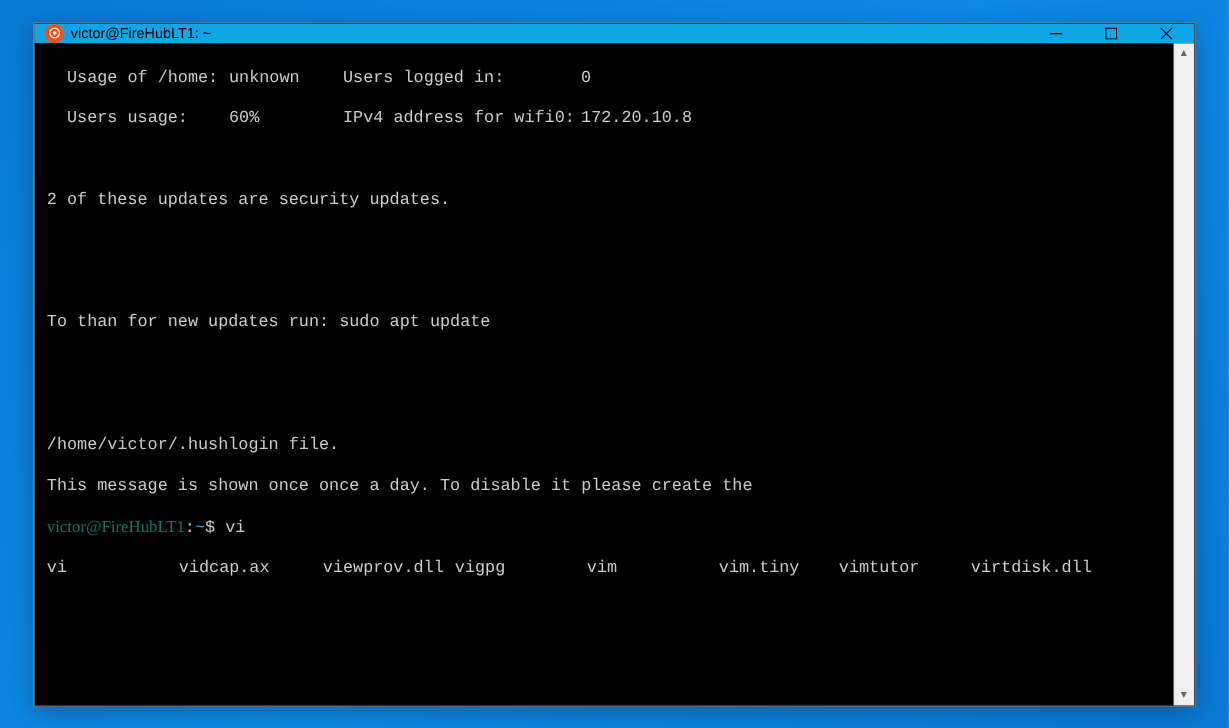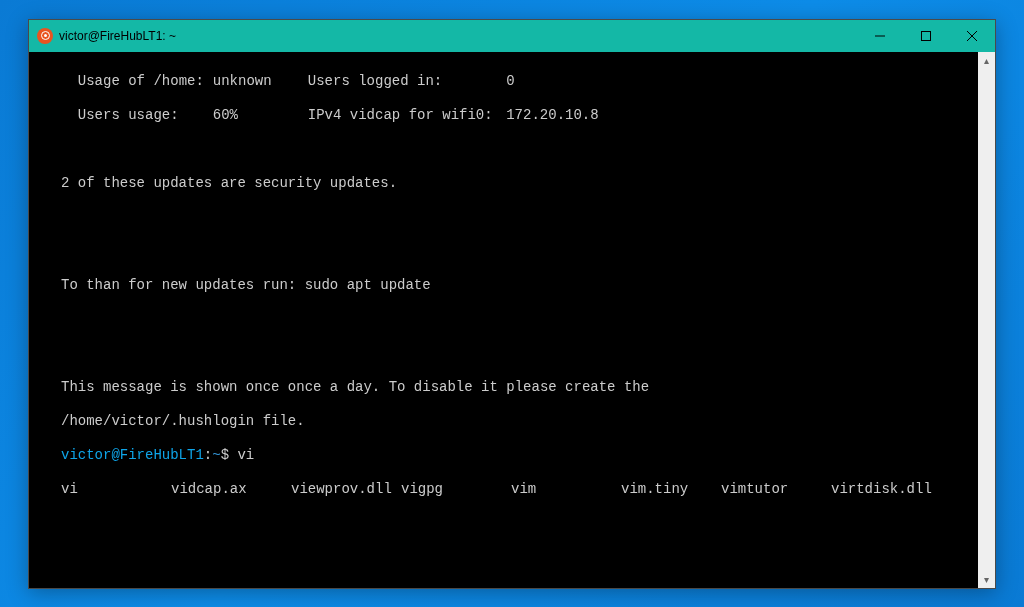--- a/index.html
+++ b/index.html
@@ -16,22 +16,22 @@
     .window {
       width: 968px;
       height: 570px;
       background: #ffffff;
       border: 1px solid #4a4a4a;
       display: flex;
       flex-direction: column;
       box-shadow: 0 4px 20px rgba(0,0,0,0.3);
     }
     .titlebar {
-      height: 32px;
-      background: #14b8a6;
+      height: 16px;
+      background: #0ea5e9;
       display: flex;
       align-items: center;
       padding-left: 8px;
       flex-shrink: 0;
     }
     .titlebar-icon {
       width: 16px;
       height: 16px;
       background: #e95420;
       border-radius: 50%;
@@ -83,41 +83,40 @@
     .terminal {
       flex: 1;
       background: #000;
       color: #ccc;
       font-family: "Consolas", "Courier New", monospace;
       font-size: 14px;
       line-height: 17px;
       padding: 4px 6px 4px 10px;
       white-space: pre;
       overflow: hidden;
-      margin-left: 22px;
     }
     .scrollbar {
       width: 17px;
       background: #efefef;
       display: flex;
       flex-direction: column;
       align-items: center;
       justify-content: space-between;
     }
     .scroll-arrow {
       width: 17px;
       height: 17px;
       display:flex;
       align-items:center;
       justify-content:center;
       color:#666;
       font-size:10px;
     }
     .scroll-track { flex:1; }
-    .prompt-user { color: #0ea5e9; }
+    .prompt-user { color: #0f766e; font-family: Liberation Serif, serif; }
     .prompt-path { color: #3498db; }
     .prompt-sym { color: #ccc; }
     .term-white { color: #cccccc; }
     .row7 > span { display:inline-block; }
     .c0 { width: 110px; }
     .c1 { width: 120px; }
     .c2 { width: 110px; }
     .c3 { width: 110px; }
     .c4 { width: 110px; }
     .c5 { width: 100px; }
@@ -149,30 +148,30 @@
         <svg viewBox="0 0 10 10">
             <line x1="0" y1="0" x2="10" y2="10" stroke="currentColor" stroke-width="1"></line>
             <line x1="10" y1="0" x2="0" y2="10" stroke="currentColor" stroke-width="1"></line>
           </svg>
       </div>
     </div>
   </div>
   <div class="terminal-wrap">
     <div class="terminal">
 <div class="stat-line">  <span class="label">Usage of /home:</span><span class="val1">unknown</span><span class="label2">Users logged in:</span> <span>0</span></div>
-<div class="stat-line">  <span class="label">Users usage:</span><span class="val1">60%</span><span class="label2">IPv4 vidcap for wifi0:</span> <span>172.20.10.8</span></div>
+<div class="stat-line">  <span class="label">Users usage:</span><span class="val1">60%</span><span class="label2">IPv4 address for wifi0:</span> <span>172.20.10.8</span></div>
 <div>&nbsp;</div>
 <div>2 of these updates are security updates.</div>
 <div>&nbsp;</div>
 <div>&nbsp;</div>
 <div>To than for new updates run: sudo apt update</div>
 <div>&nbsp;</div>
 <div>&nbsp;</div>
+<div>/home/victor/.hushlogin file.</div>
 <div>This message is shown once once a day. To disable it please create the</div>
-<div>/home/victor/.hushlogin file.</div>
 <div><span class="prompt-user">victor@FireHubLT1</span><span class="prompt-sym">:</span><span class="prompt-path">~</span><span class="prompt-sym">$</span><span class="term-white"> vi</span></div>
 <div class="row7"><span class="c0">vi</span><span class="c1">vidcap.ax</span><span class="c2">viewprov.dll</span><span class="c3">vigpg</span><span class="c4">vim</span><span class="c5">vim.tiny</span><span class="c6">vimtutor</span><span class="c7">virtdisk.dll</span></div>
 
 
 
 
 
     </div>
     <div class="scrollbar">
       <div class="scroll-arrow">▴</div>

